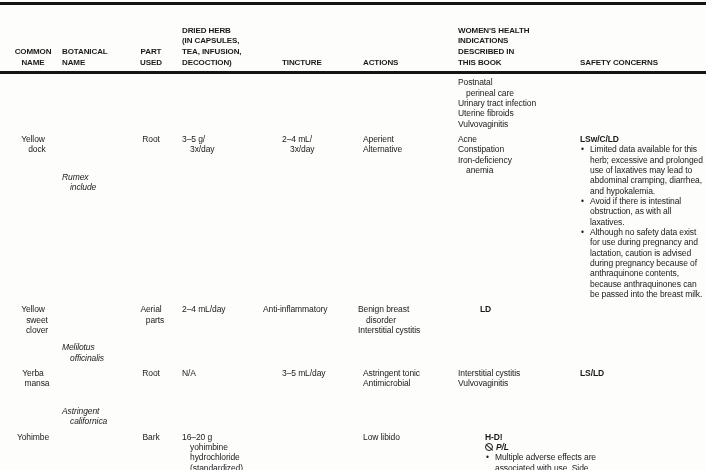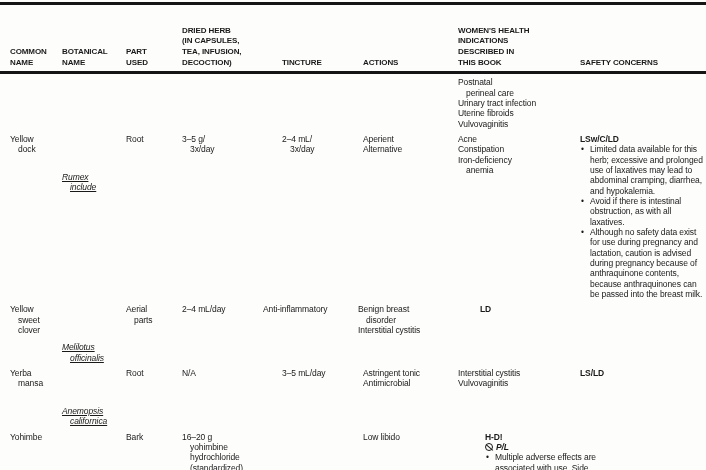--- a/index.html
+++ b/index.html
@@ -25,31 +25,31 @@
     padding:4px 0 3px 10px;
     min-height:49px;
     font-weight:700;
     font-size:8px;
     line-height:10.6px;
   }
   .tbody { padding:3px 0 0 10px; }
   .trow { display:flex; margin-bottom:5px; }
 
   .cell { box-sizing:border-box; padding-right:6px; }
-  .c-common_name     { width:52px;  }
+  .c-common_name     { width:52px;text-align:center;  }
   .c-botanical_name  { width:64px;margin-top:38px;  }
-  .c-part_used       { width:56px;  }
+  .c-part_used       { width:56px;text-align:center;  }
   .c-dried_herb      { width:100px; }
   .c-tincture        { width:81px;  }
   .c-actions         { width:95px;  }
   .c-indications     { width:122px; }
   .c-safety_concerns { width:126px; padding-right:0; }
 
   .line.ind { padding-left:8px; }
-  .italic .line { font-style:italic;text-decoration:underline; }
+  .italic .line { font-style:italic; }
 
   .code { font-weight:700; }
   .bullet { position:relative; padding-left:10px; }
   .bullet::before { content:"\2022"; position:absolute; left:1px; top:0; }
 
   .prohibit-line { font-weight:700; font-style:italic; }
   .prohibit-icon {
     display:inline-block;
     width:6px; height:6px;
     border:1px solid #1a1a1a;
@@ -192,21 +192,21 @@
           <div class="cell c-safety_concerns">
             <div class="code">LD</div>
           </div>
         </div>
         <div class="trow">
           <div class="cell c-common_name">
             <div class="line">Yerba</div>
             <div class="line ind">mansa</div>
           </div>
           <div class="cell c-botanical_name italic">
-            <div class="line">Anemopsis</div>
+            <div class="line">Astringent</div>
             <div class="line ind">californica</div>
           </div>
           <div class="cell c-part_used">
             <div class="line">Root</div>
           </div>
           <div class="cell c-dried_herb">
             <div class="line">N/A</div>
           </div>
           <div class="cell c-tincture">
             <div class="line">3–5 mL/day</div>

